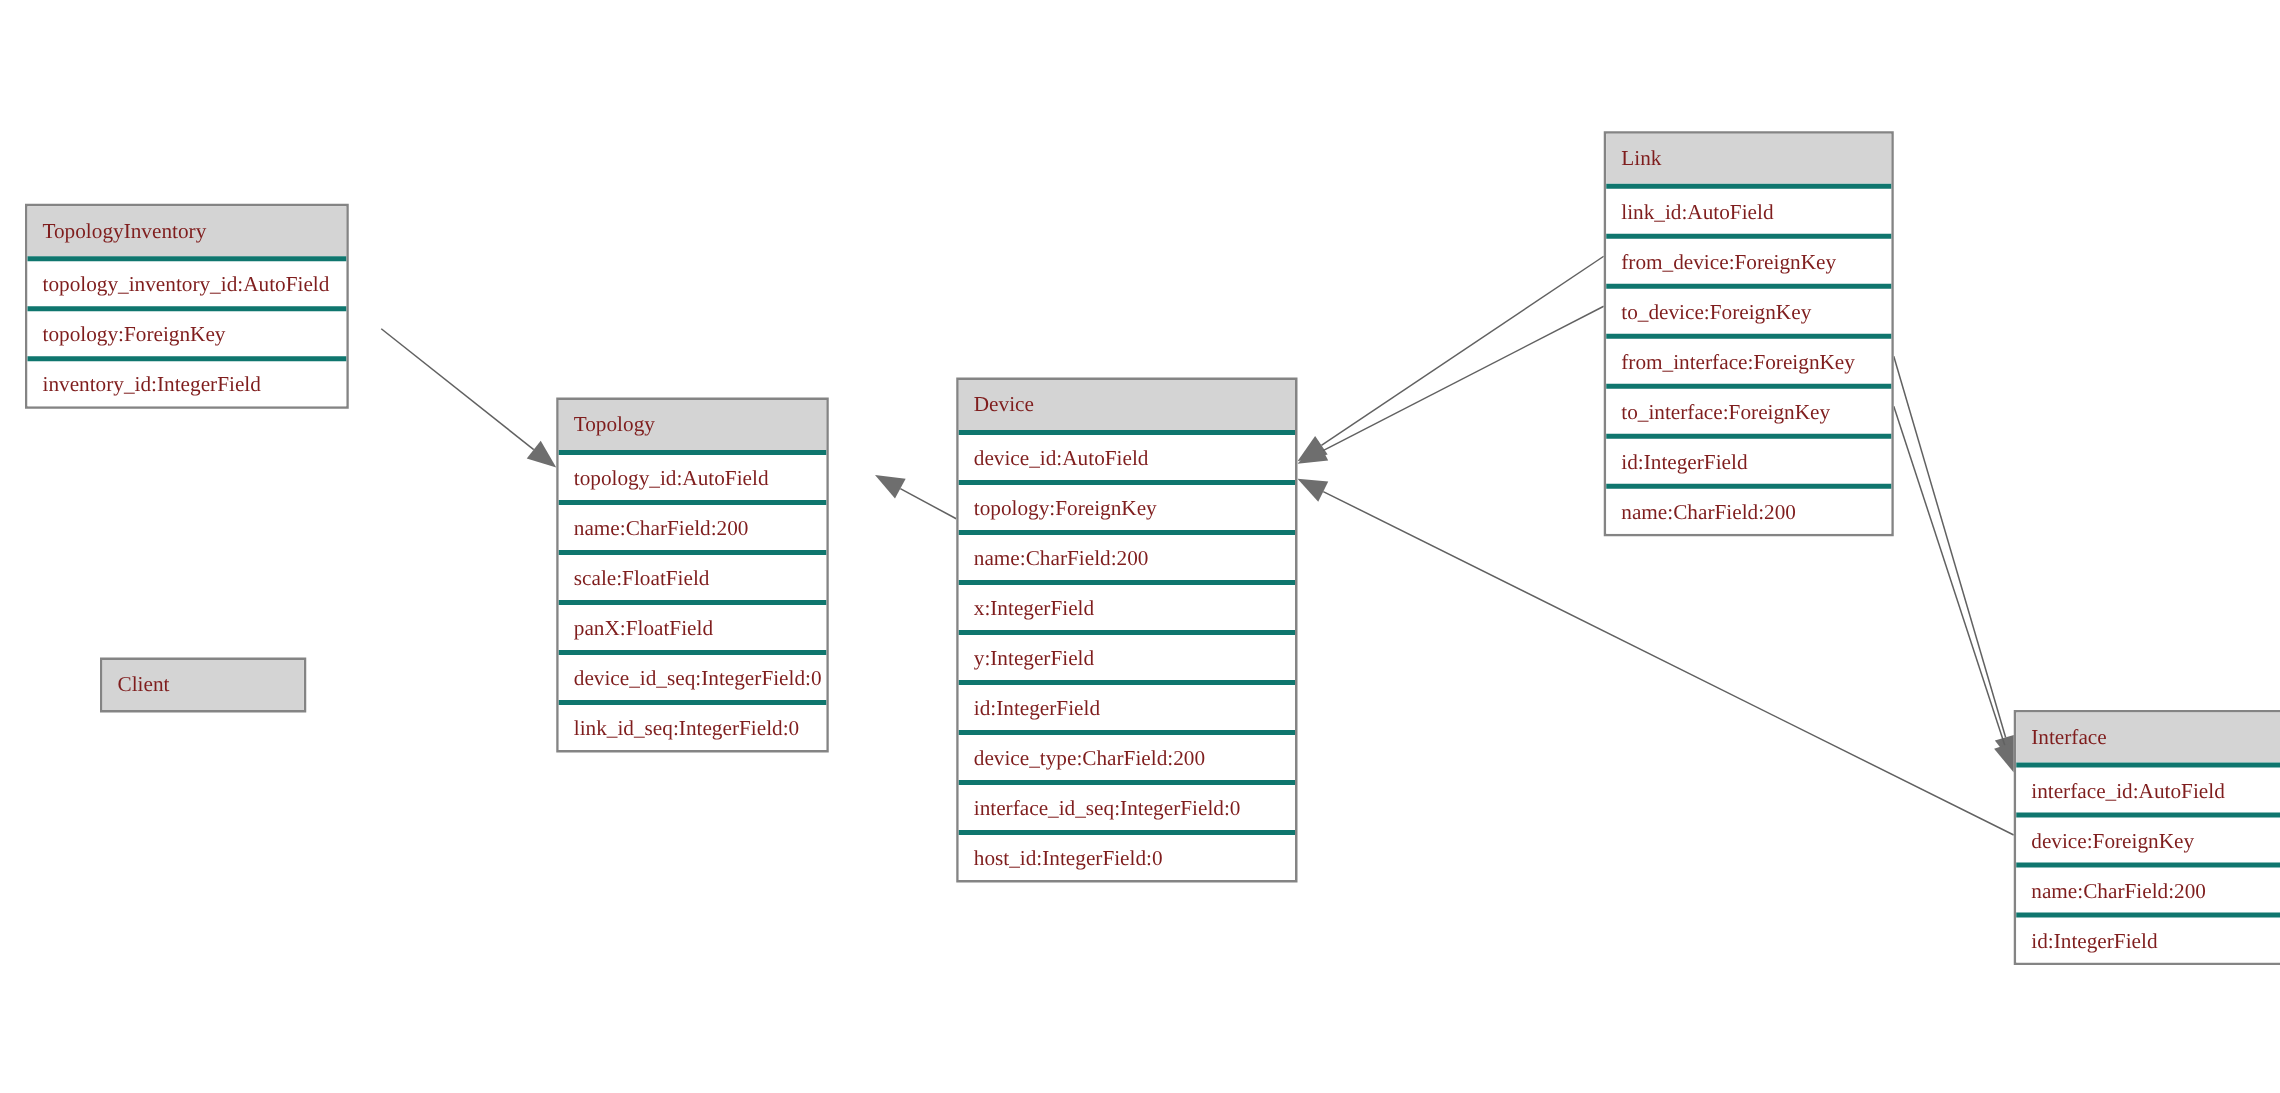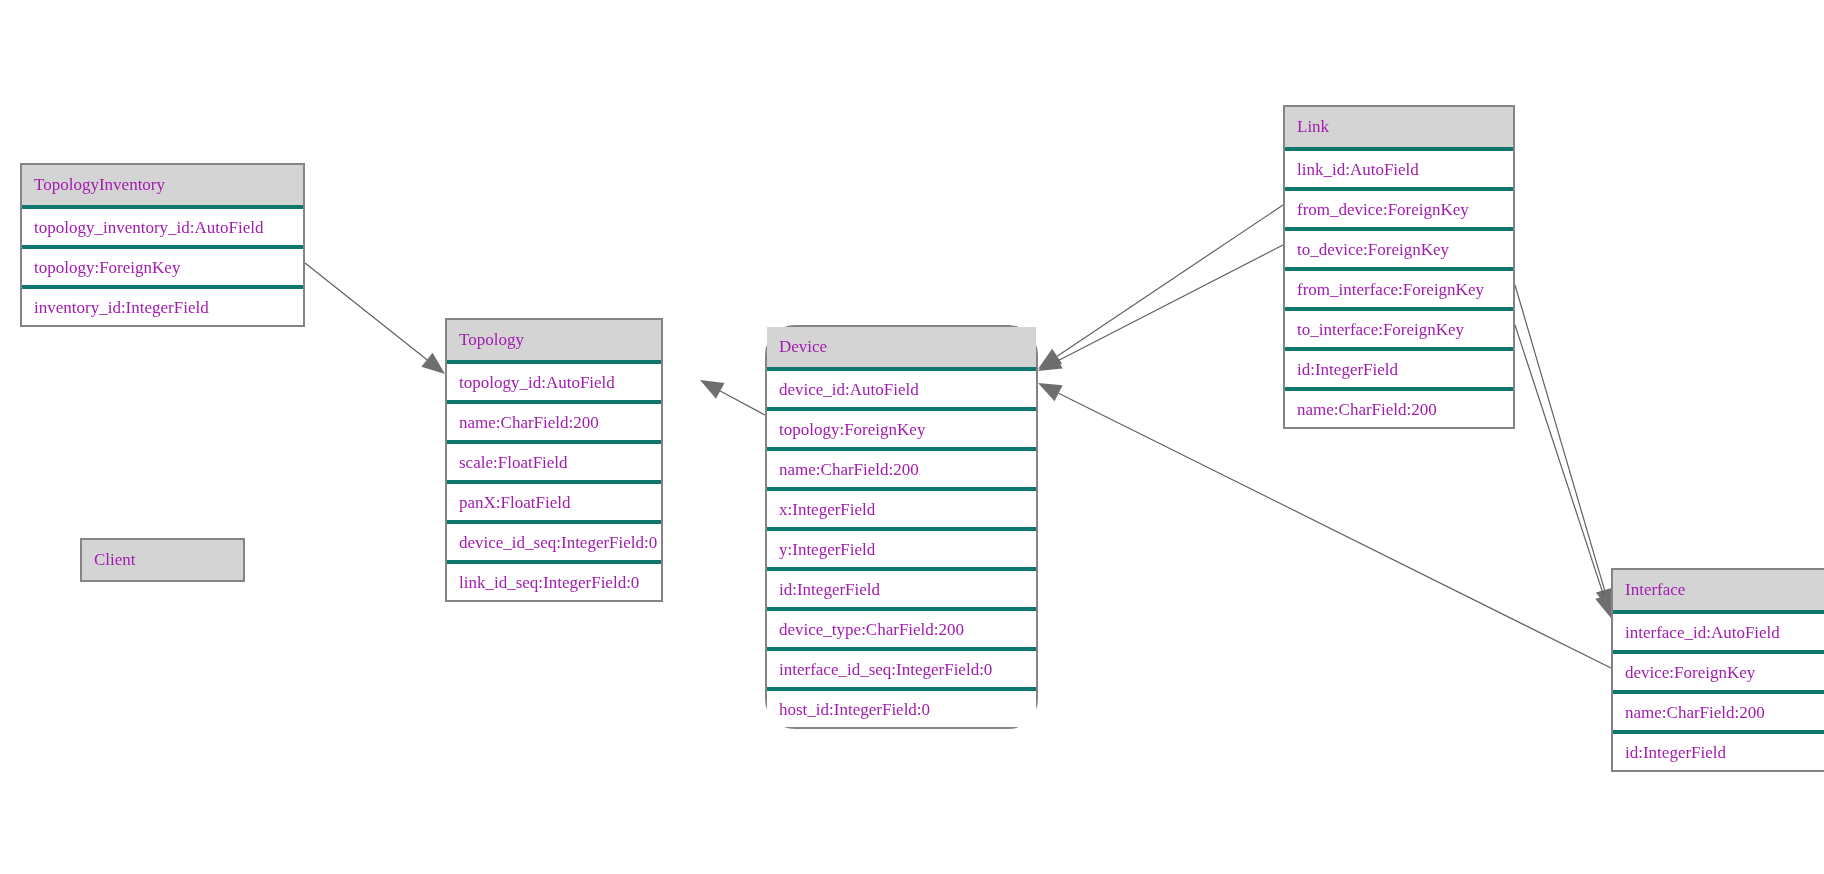--- a/index.html
+++ b/index.html
@@ -28,21 +28,21 @@
     left: 0;
     top: 0;
     width: 1824px;
     height: 874px;
   }
   .entity-table {
     position: absolute;
     box-sizing: border-box;
     border: 2px solid #848484;
     background: #ffffff;
-    color: #a21caf;
+    color: #7f1d1d;
     font-size: 17px;
   }
   .entity-head {
     box-sizing: border-box;
     height: 40px;
     line-height: 40px;
     padding: 0 12px;
     background: #d4d4d4;
     white-space: nowrap;
     overflow: hidden;
@@ -72,39 +72,39 @@
       <line x1="1283" y1="245" x2="1058.4536194533173" y2="360.4809957097225" stroke="#616161" stroke-width="1.2"></line>
       <polygon points="1038,371 1054.3374873397304,352.4774054888592 1062.5697515669042,368.4845859305858" fill="#6e6e6e"></polygon>
       <line x1="1611" y1="668" x2="1058.5933438969935" y2="393.24276267127954" stroke="#616161" stroke-width="1.2"></line>
       <polygon points="1038,383 1062.601381464016,385.1844976681081 1054.585306329971,401.30102767445095" fill="#6e6e6e"></polygon>
       <line x1="1515" y1="285" x2="1604.521136801444" y2="589.9313722299188" stroke="#616161" stroke-width="1.2"></line>
       <polygon points="1611,612 1595.885586804456,592.4665795684841 1613.1566867984322,587.3961648913535" fill="#6e6e6e"></polygon>
       <line x1="1515" y1="325" x2="1603.838751524741" y2="596.1432728828033" stroke="#616161" stroke-width="1.2"></line>
       <polygon points="1611,618 1595.2861191745335,598.9455005470351 1612.3913838749484,593.3410452185716" fill="#6e6e6e"></polygon>
     </svg>
   <div class="tables-layer">
-      <div class="entity-table" style="left: 20px; top: 163px; width: 285px;">
+      <div class="entity-table" style="left: 20px; top: 163px; width: 259px;">
         <div class="entity-head">TopologyInventory</div>
         <div class="entity-row">topology_inventory_id:AutoField</div>
         <div class="entity-row">topology:ForeignKey</div>
         <div class="entity-row">inventory_id:IntegerField</div>
       </div>
       <div class="entity-table" style="left: 445px; top: 318px; width: 218px;">
         <div class="entity-head">Topology</div>
         <div class="entity-row">topology_id:AutoField</div>
         <div class="entity-row">name:CharField:200</div>
         <div class="entity-row">scale:FloatField</div>
         <div class="entity-row">panX:FloatField</div>
         <div class="entity-row">device_id_seq:IntegerField:0</div>
         <div class="entity-row">link_id_seq:IntegerField:0</div>
       </div>
-      <div class="entity-table" style="left: 80px; top: 526px; width: 165px; margin-top: 12px;">
+      <div class="entity-table" style="left: 80px; top: 526px; width: 165px;">
         <div class="entity-head">Client</div>
       </div>
-      <div class="entity-table" style="left: 765px; top: 325px; width: 273px; border-radius: 30px;">
+      <div class="entity-table" style="left: 765px; top: 302px; width: 273px;">
         <div class="entity-head">Device</div>
         <div class="entity-row">device_id:AutoField</div>
         <div class="entity-row">topology:ForeignKey</div>
         <div class="entity-row">name:CharField:200</div>
         <div class="entity-row">x:IntegerField</div>
         <div class="entity-row">y:IntegerField</div>
         <div class="entity-row">id:IntegerField</div>
         <div class="entity-row">device_type:CharField:200</div>
         <div class="entity-row">interface_id_seq:IntegerField:0</div>
         <div class="entity-row">host_id:IntegerField:0</div>

